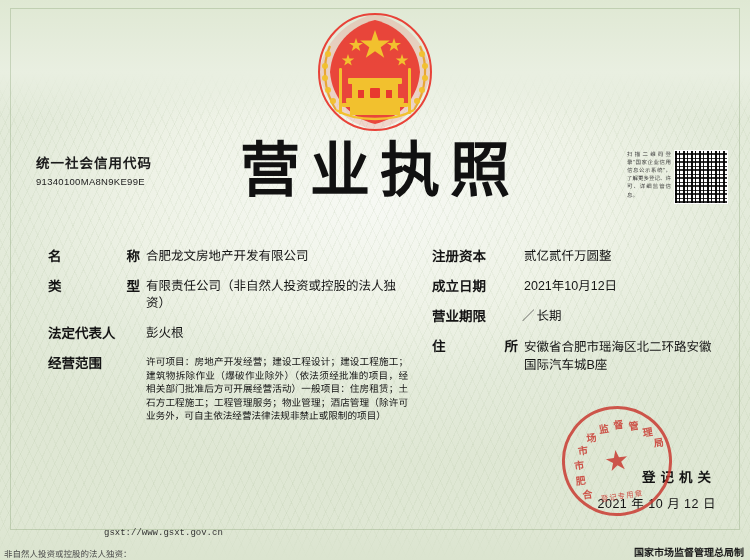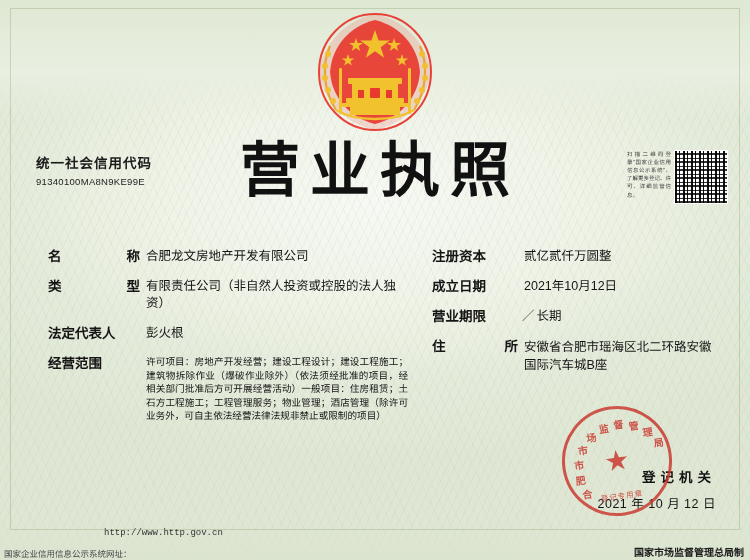--- a/index.html
+++ b/index.html
@@ -439,18 +439,18 @@
       <span style="transform: rotate(2deg) translate(0,-44px) rotate(-2deg);">督</span>
       <span style="transform: rotate(22deg) translate(0,-44px) rotate(-22deg);">管</span>
       <span style="transform: rotate(42deg) translate(0,-44px) rotate(-42deg);">理</span>
       <span style="transform: rotate(62deg) translate(0,-44px) rotate(-62deg);">局</span>
     </div>
     <div class="seal-inner-star">★</div>
     <div class="seal-bottom">登记专用章</div>
   </div>
 
   <div class="footer-strip">
-    <div class="footer-left">国家企业信用信息公示系统网址：</div>
+    <div class="footer-left">非自然人投资或控股的法人独资：</div>
     <div class="footer-right">国家市场监督管理总局制</div>
   </div>
-  <div class="footer-url">http://www.http.gov.cn</div>
+  <div class="footer-url">gsxt://www.gsxt.gov.cn</div>
 
 </div>
 
 </body></html>

